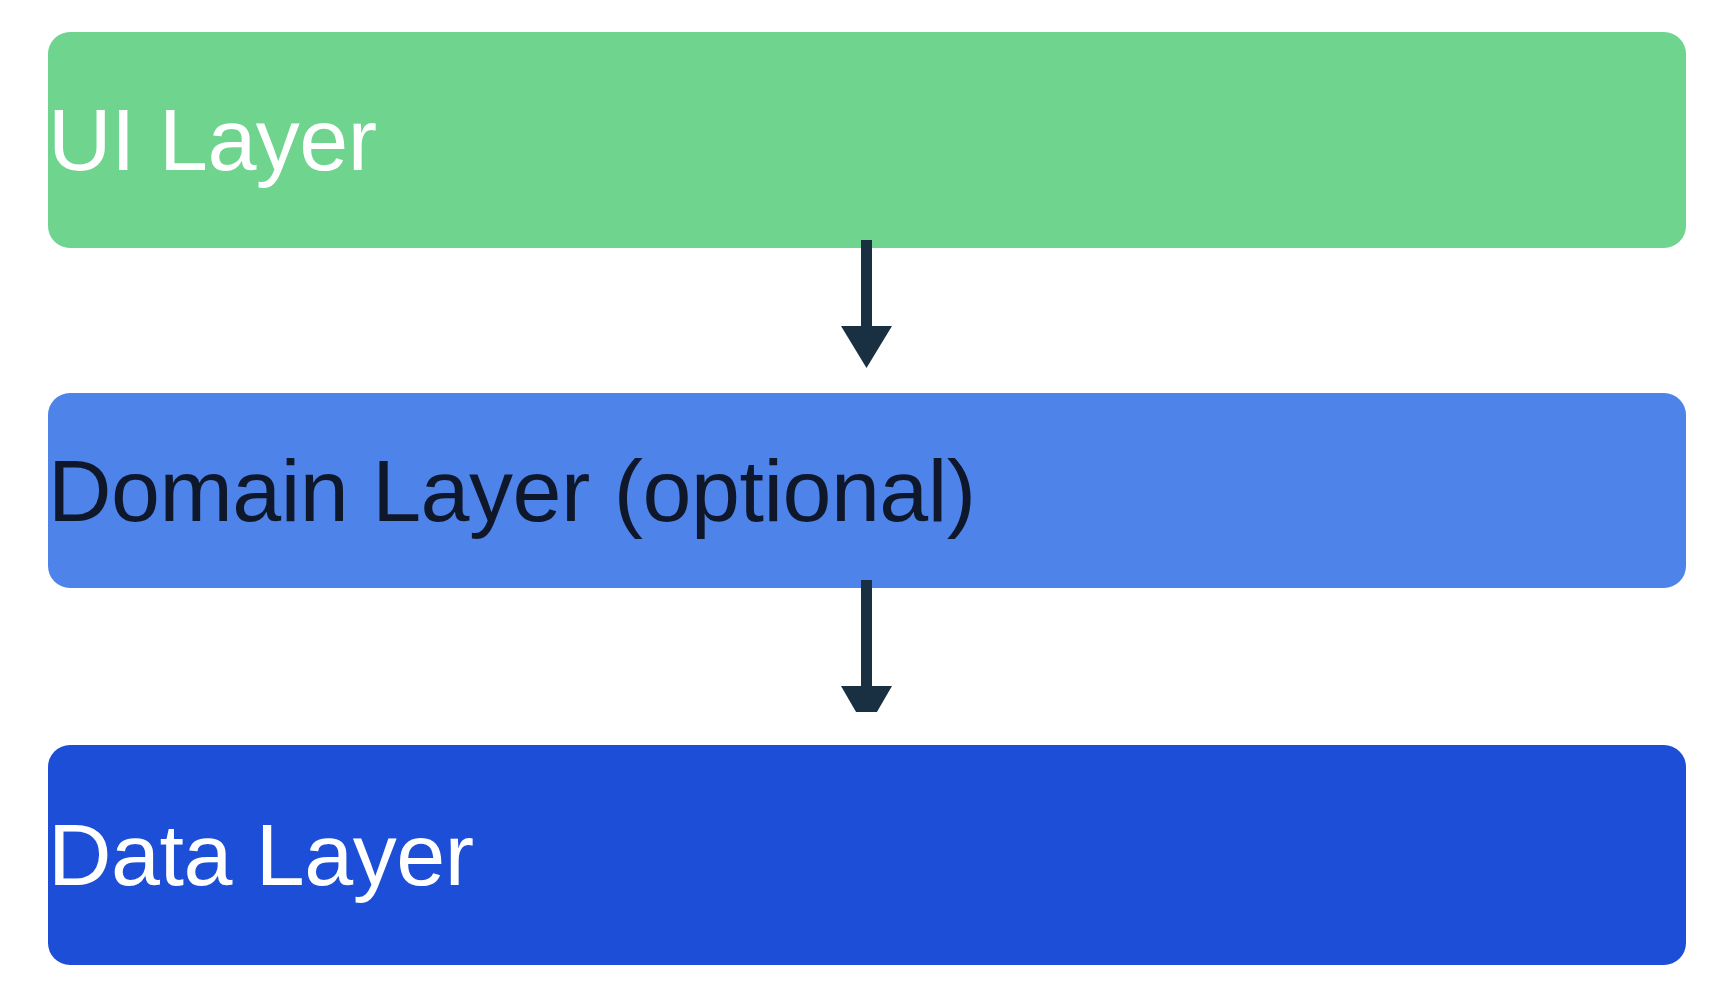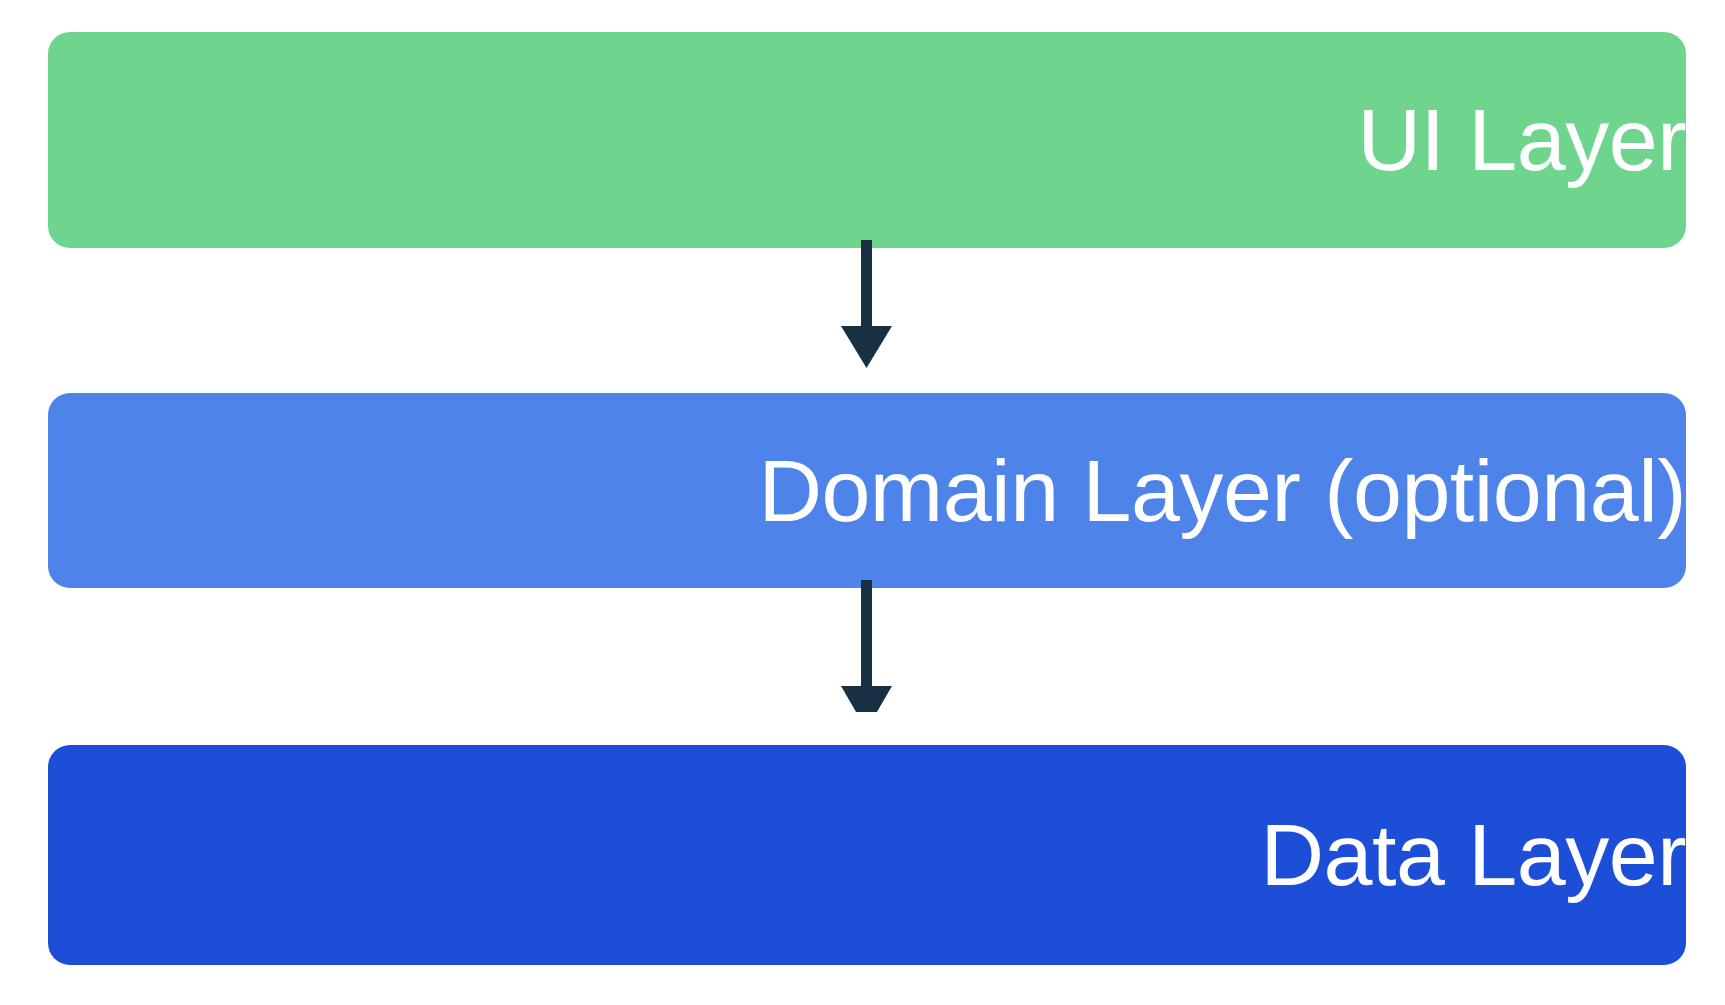--- a/index.html
+++ b/index.html
@@ -18,21 +18,21 @@
     overflow: hidden;
   }
 
   .layer-box {
     position: absolute;
     left: 48px;
     width: 1638px;
     border-radius: 22px;
     display: flex;
     align-items: center;
-    justify-content: flex-end;
+    justify-content: flex-start;
     box-sizing: border-box;
   }
 
   .layer-label {
     color: #ffffff;
     font-family: "Liberation Sans", sans-serif;
     font-size: 88px;
     font-weight: 400;
     letter-spacing: -0.5px;
     line-height: 1;
@@ -79,21 +79,21 @@
   <div class="layer-box" id="box-ui" style="background: rgb(110, 212, 142);">
     <span class="layer-label" style="color: rgb(255, 255, 255);">UI Layer</span>
   </div>
 
   <svg class="arrow" id="arrow-ui-to-domain" viewBox="0 0 1725 132" xmlns="http://www.w3.org/2000/svg">
     <rect x="861" y="0" width="11" height="90" fill="#192F42"></rect>
     <polygon points="841,86 892,86 866.5,128" fill="#192F42"></polygon>
   </svg>
 
   <div class="layer-box" id="box-domain" style="background: rgb(78, 131, 234);">
-    <span class="layer-label" style="color: #ffffff;">Domain Layer (optional)</span>
+    <span class="layer-label" style="color: #0f172a;">Domain Layer (optional)</span>
   </div>
 
   <svg class="arrow" id="arrow-domain-to-data" viewBox="0 0 1725 132" xmlns="http://www.w3.org/2000/svg">
     <rect x="861" y="0" width="11" height="112" fill="#192F42"></rect>
     <polygon points="841,106 892,106 866.5,150" fill="#192F42"></polygon>
   </svg>
 
   <div class="layer-box" id="box-data" style="background: #1d4ed8;">
     <span class="layer-label" style="color: rgb(255, 255, 255);">Data Layer</span>
   </div>

